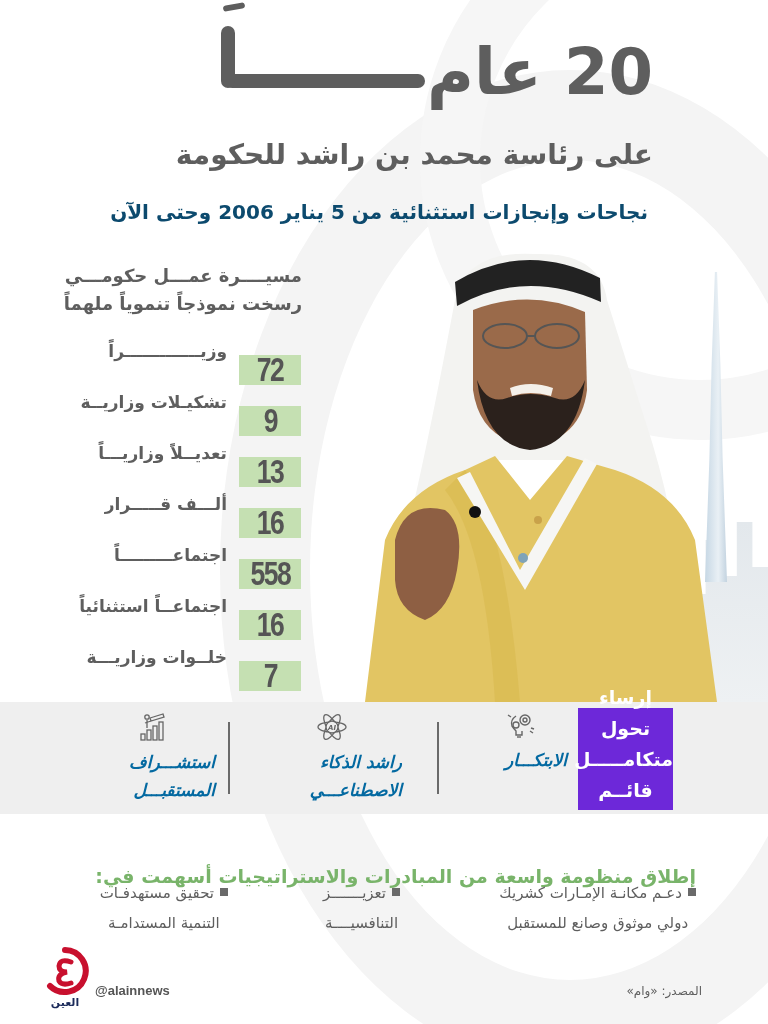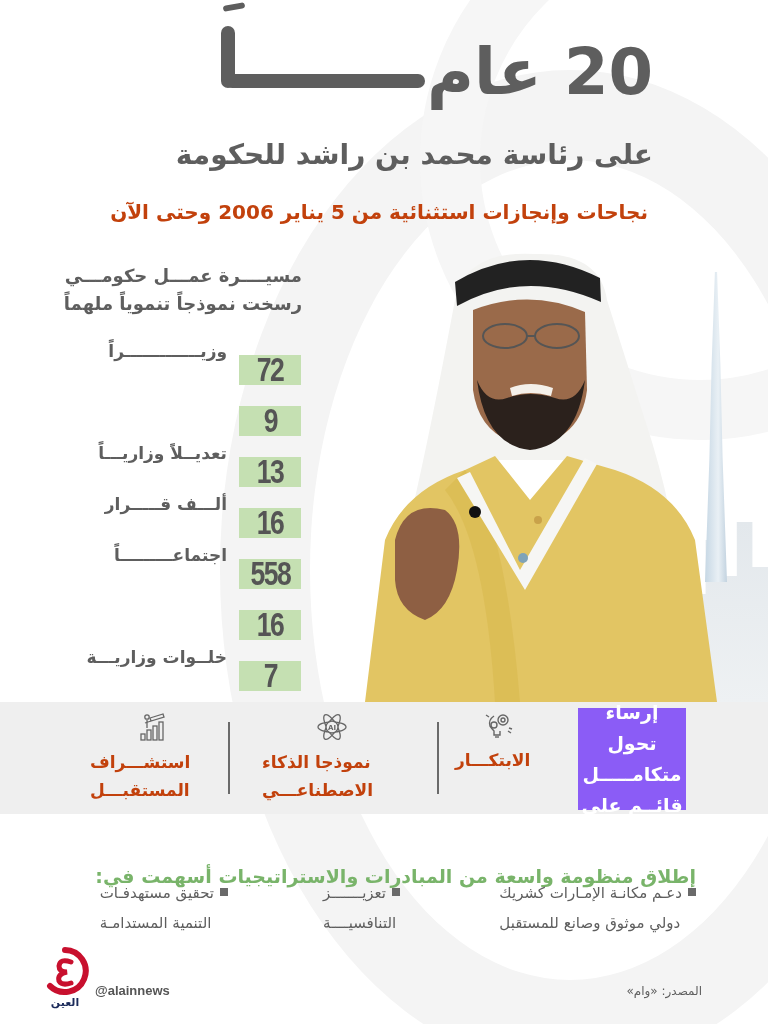--- a/index.html
+++ b/index.html
@@ -11,46 +11,46 @@
     .bg-arc { position: absolute; border-radius: 50%; border-style: solid; border-color: #f4f4f4; pointer-events: none; }
     .arc1 { left: 220px; top: 70px; width: 700px; height: 1000px; border-width: 90px; }
     .arc2 { left: 420px; top: -120px; width: 560px; height: 560px; border-width: 60px; border-color: #f6f6f6; }
 
     
     .title-big { position: absolute; right: 115px; top: 40px; font-size: 64px; font-weight: bold; color: #5e5e5e; line-height: 1; letter-spacing: 1px; white-space: nowrap; }
     .title-big .stretch { display: inline-block; width: 200px; height: 14px; background: #5e5e5e; border-radius: 7px; vertical-align: 6px; margin: 0 2px; position: relative; }
     .title-big .stretch::before { content: ""; position: absolute; left: -4px; top: -48px; width: 14px; height: 62px; background: #5e5e5e; border-radius: 7px; }
     .title-big .stretch::after { content: ""; position: absolute; left: -2px; top: -70px; width: 22px; height: 6px; background: #5e5e5e; transform: rotate(-10deg); border-radius: 3px; }
     .subtitle { position: absolute; right: 115px; top: 138px; font-size: 28px; font-weight: bold; color: #5e5e5e; white-space: nowrap; }
-    .tagline { position: absolute; right: 120px; top: 200px; font-size: 20px; font-weight: bold; color: #c2410c; white-space: nowrap; }
+    .tagline { position: absolute; right: 120px; top: 200px; font-size: 20px; font-weight: bold; color: #0c4a6e; white-space: nowrap; }
 
     
     .intro { position: absolute; left: 62px; top: 262px; width: 240px; text-align: right; font-size: 18px; font-weight: bold; color: #5e5e5e; line-height: 28px; }
     .stats { position: absolute; left: 60px; top: 330px; width: 240px; }
     .stat-row { position: absolute; left: 0; width: 240px; height: 42px; display: flex; flex-direction: row-reverse; align-items: center; }
     .stat-num { width: 62px; height: 30px; background: #c5e0b2; color: #555555; font-family: "Liberation Sans", sans-serif; font-weight: bold; font-size: 34px; display: flex; align-items: center; justify-content: center; letter-spacing: -2px; transform-origin: center; margin-left: 0; margin-right: -1px; margin-top: 37px; }
     .stat-num span { display: inline-block; transform: scaleX(0.78); }
     .stat-label { flex: 1; text-align: left; padding-right: 12px; font-size: 17px; font-weight: bold; color: #5e5e5e; direction: rtl; text-align: right; }
 
     
     .portrait { position: absolute; left: 345px; top: 240px; width: 380px; height: 462px; overflow: hidden; }
     .skyline { position: absolute; left: 690px; top: 270px; width: 78px; height: 432px; overflow: hidden; }
     .tower { position: absolute; left: 15px; bottom: 120px; width: 22px; height: 310px; background: linear-gradient(to right, #c6d7e4, #e9f0f5 60%, #c3d3e0); clip-path: polygon(45% 0, 55% 0, 70% 30%, 80% 60%, 100% 100%, 0 100%, 20% 60%, 30% 30%); }
     .buildings { position: absolute; left: 0; bottom: 0; width: 78px; height: 180px; background: linear-gradient(#e3e8ec, #eef1f3); clip-path: polygon(0 40%, 20% 40%, 20% 10%, 40% 10%, 40% 30%, 60% 30%, 60% 0, 80% 0, 80% 25%, 100% 25%, 100% 100%, 0 100%); }
 
     
     .band { position: absolute; left: 0; top: 702px; width: 768px; height: 112px; background: #efefef; }
-    .pillar-main { position: absolute; left: 578px; top: 708px; width: 108px; height: 102px; background: #8b5cf6; color: #ffffff; font-weight: bold; font-size: 19px; line-height: 31px; text-align: center; display: flex; flex-direction: column; justify-content: center; }
-    .pillar { position: absolute; top: 712px; text-align: left; color: #c2410c; font-size: 17px; font-weight: bold; line-height: 28px; }
+    .pillar-main { position: absolute; left: 578px; top: 708px; width: 95px; height: 102px; background: #6d28d9; color: #ffffff; font-weight: bold; font-size: 19px; line-height: 31px; text-align: center; display: flex; flex-direction: column; justify-content: center; }
+    .pillar { position: absolute; top: 712px; text-align: right; color: #0369a1; font-size: 17px; font-weight: bold; line-height: 28px; font-style: italic; }
     .pillar .icon { display: block; margin: 0 auto 6px; width: 32px; height: 30px; }
     .divider { position: absolute; top: 722px; width: 2px; height: 72px; background: #6a6a6a; }
 
     
     .init-title { position: absolute; right: 72px; top: 865px; font-size: 19px; font-weight: bold; color: #79b46a; white-space: nowrap; }
-    .init-col { position: absolute; top: 878px; text-align: left; font-size: 15px; color: #5e5e5e; line-height: 30px; }
+    .init-col { position: absolute; top: 878px; text-align: center; font-size: 15px; color: #5e5e5e; line-height: 30px; }
     .bullet { display: inline-block; width: 8px; height: 8px; background: #6a6a6a; margin-left: 6px; vertical-align: 2px; }
 
     
     .logo { position: absolute; left: 40px; top: 946px; width: 50px; height: 66px; }
     .handle { position: absolute; left: 95px; top: 983px; font-family: "Liberation Sans", sans-serif; font-size: 13px; font-weight: bold; color: #555555; }
     .source { position: absolute; right: 66px; top: 984px; font-size: 12px; color: #5e5e5e; }
   </style>
 </head>
 <body>
 
@@ -73,20 +73,21 @@
   <div class="stat-row" style="top:0px;">
     <div class="stat-num">
         <span>72</span>
       </div>
     <div class="stat-label">وزيـــــــــــــراً</div>
   </div>
   <div class="stat-row" style="top:51px;">
     <div class="stat-num">
         <span>9</span>
       </div>
+    <div class="stat-label">تشكيـلات وزاريــة</div>
   </div>
   <div class="stat-row" style="top:102px;">
     <div class="stat-num">
         <span>13</span>
       </div>
     <div class="stat-label">تعديــلاً وزاريـــاً</div>
   </div>
   <div class="stat-row" style="top:153px;">
     <div class="stat-num">
         <span>16</span>
@@ -96,20 +97,21 @@
   <div class="stat-row" style="top:204px;">
     <div class="stat-num">
         <span>558</span>
       </div>
     <div class="stat-label">اجتماعـــــــــاً</div>
   </div>
   <div class="stat-row" style="top:255px;">
     <div class="stat-num">
         <span>16</span>
       </div>
+    <div class="stat-label">اجتماعــاً استثنائياً</div>
   </div>
   <div class="stat-row" style="top:306px;">
     <div class="stat-num">
         <span>7</span>
       </div>
     <div class="stat-label">خلــوات وزاريـــة</div>
   </div>
 </div>
 
 <div class="skyline">
@@ -148,21 +150,21 @@
 </div>
 
 <div class="band"></div>
 
 <div class="pillar-main rtl">
   <div>إرساء تحول</div>
   <div>متكامـــــل</div>
   <div>قائــم على</div>
 </div>
 
-<div class="pillar rtl" style="left:455px; width:90px; top:710px;">
+<div class="pillar rtl" style="left:477px; width:90px; top:710px;">
   <svg class="icon" viewBox="0 0 32 30">
     <g fill="none" stroke="#666" stroke-width="1.4">
       <path d="M10 6 Q4 10 6 16 Q8 19 10 21 L10 25 L16 25 L16 21"></path>
       <circle cx="19" cy="10" r="5"></circle>
         <circle cx="19" cy="10" r="2"></circle>
       <circle cx="10" cy="15" r="3"></circle>
       <line x1="11" y1="27" x2="15" y2="27"></line>
       <line x1="2" y1="5" x2="5" y2="7"></line>
         <line x1="28" y1="19" x2="25" y2="18"></line>
         <line x1="27" y1="23" x2="24" y2="21"></line>
@@ -176,21 +178,21 @@
 <div class="pillar rtl" style="left:262px; width:140px;">
   <svg class="icon" viewBox="0 0 32 30">
     <g fill="none" stroke="#666" stroke-width="1.3">
       <ellipse cx="16" cy="15" rx="14" ry="5"></ellipse>
       <ellipse cx="16" cy="15" rx="14" ry="5" transform="rotate(60 16 15)"></ellipse>
       <ellipse cx="16" cy="15" rx="14" ry="5" transform="rotate(-60 16 15)"></ellipse>
       <circle cx="16" cy="15" r="6" fill="#efefef"></circle>
     </g>
     <text x="16" y="18" font-size="7" text-anchor="middle" fill="#666" font-family="DejaVu Sans, sans-serif">AI</text>
   </svg>
-  <div>نموذجا الذكاء</div>
+  <div>راشد الذكاء</div>
   <div>الاصطناعـــي</div>
 </div>
 
 <div class="divider" style="left:228px;"></div>
 
 <div class="pillar rtl" style="left:90px; width:125px;">
   <svg class="icon" viewBox="0 0 32 30">
     <g fill="none" stroke="#666" stroke-width="1.3">
       <rect x="4" y="22" width="4" height="6"></rect>
         <rect x="10" y="18" width="4" height="10"></rect>

